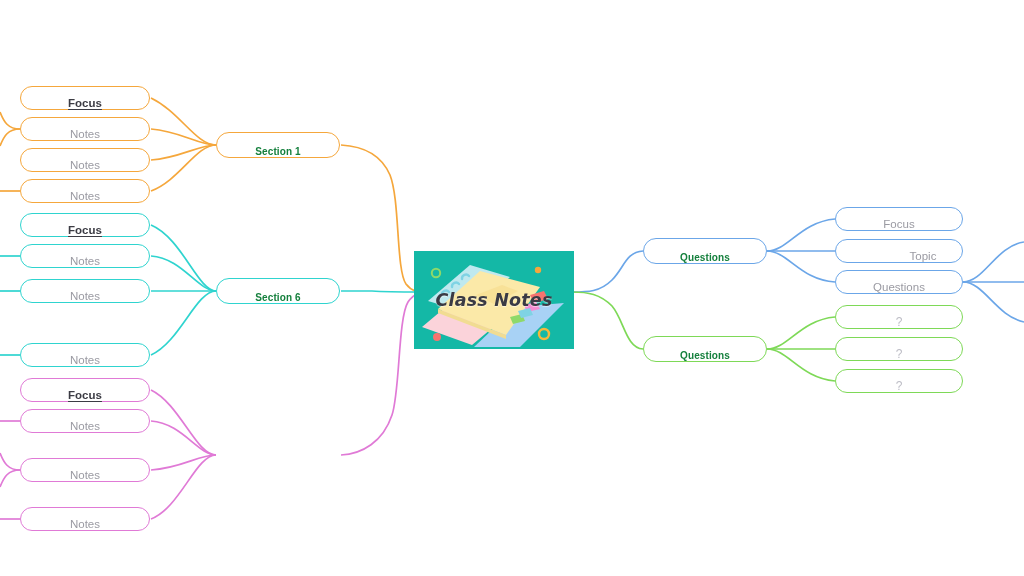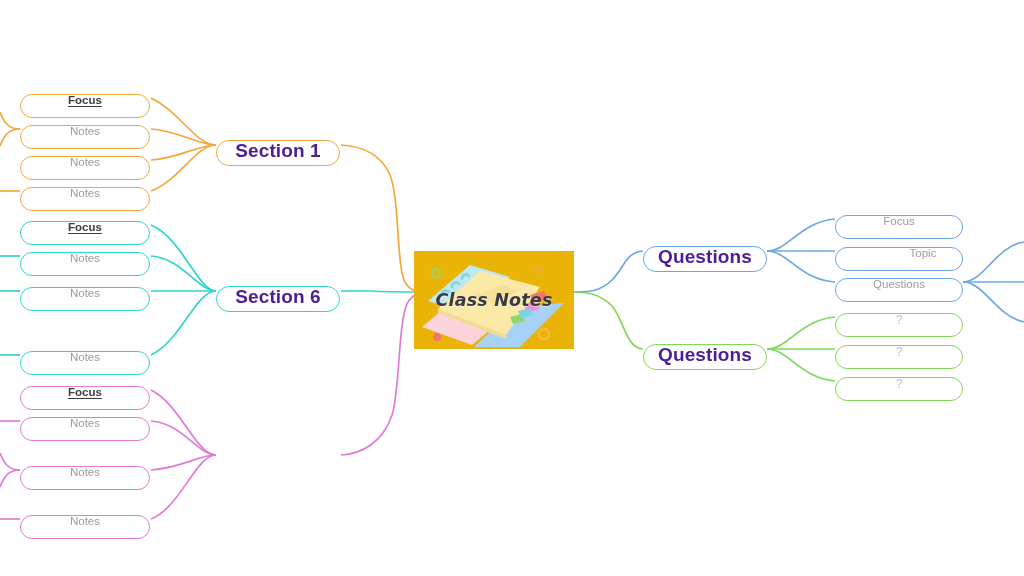--- a/index.html
+++ b/index.html
@@ -15,41 +15,40 @@
     background: #ffffff;
   }
   #edges {
     position: absolute; left: 0; top: 0;
     width: 1024px; height: 576px;
     pointer-events: none;
   }
   .node {
     position: absolute;
     display: flex;
-    align-items: flex-start;
+    align-items: flex-end;
     justify-content: center;
     background: #ffffff;
     border-style: solid;
     border-width: 1.6px;
     border-radius: 999px;
     white-space: nowrap;
     z-index: 5;
-    margin-top: 8px;
   }
   .node .label { line-height: 1; }
 
   
   .node.lvl1 {
     width: 124px; height: 26px;
     border-width: 1.7px;
   }
   .node.lvl1 .label {
-    font-size: 19px;
+    font-size: 10px;
     font-weight: 700;
-    color: #4c1d95;
+    color: #15803d;
     letter-spacing: .1px;
   }
 
   
   .node.lvl2 {
     width: 130px; height: 24px;
   }
   .node.lvl2 .label {
     font-size: 11.5px;
     font-weight: 400;
@@ -64,21 +63,21 @@
   .node.lvl2.qmark .label { color: #bdbdc6; font-size: 12px; }
 
   
   .node.lvl2.right { width: 128px; }
 
   
   #center-node {
     position: absolute;
     left: 414px; top: 251px;
     width: 160px; height: 98px;
-    background: #eab308;
+    background: #14b8a6;
     z-index: 6;
     overflow: hidden;
   }
   #center-node svg { display: block; width: 160px; height: 98px; }
   #center-title {
     position: absolute;
     left: 0; top: 0; width: 160px; height: 98px;
     display: flex; align-items: center; justify-content: center;
     font-family: "DejaVu Sans", sans-serif;
     font-size: 17.5px;

